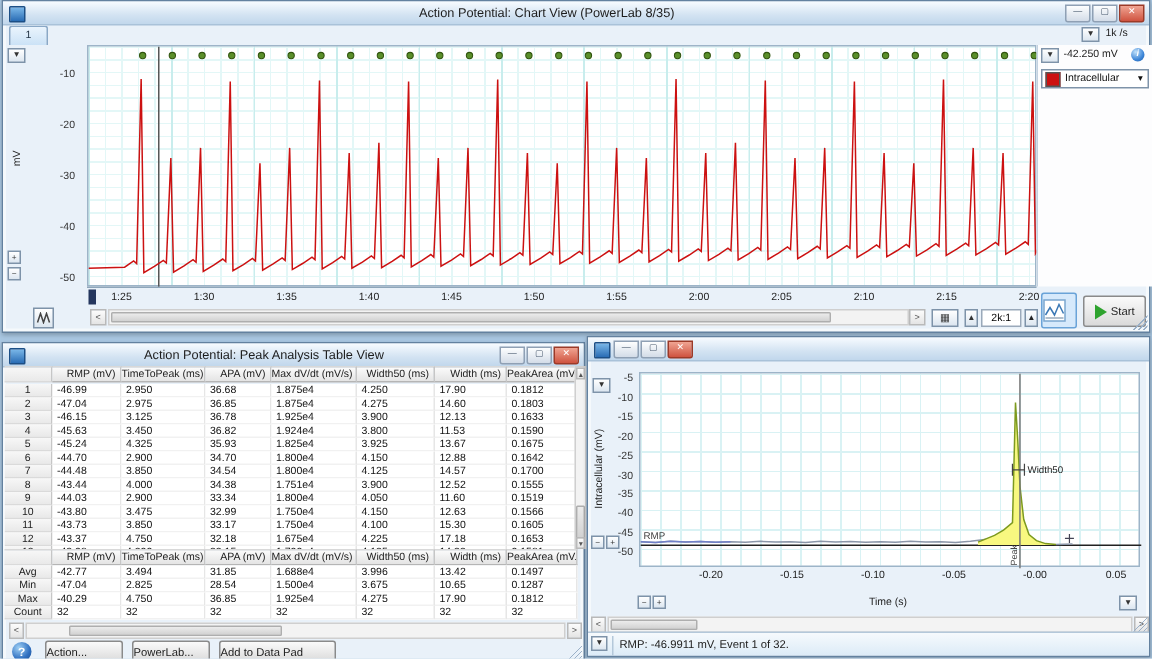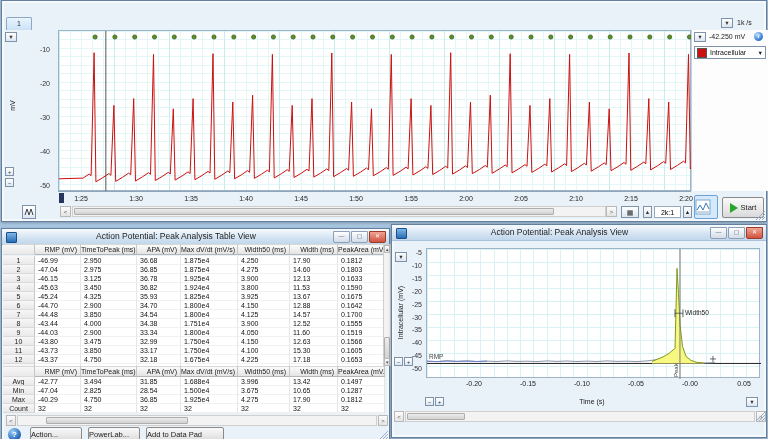--- a/index.html
+++ b/index.html
@@ -36,20 +36,29 @@
   .helpball{position:absolute;width:13px;height:13px;border-radius:50%;background:radial-gradient(circle at 35% 30%,#9fd0f5,#2f6fc0 60%,#1b4a8a);color:#fff;font-size:8px;font-weight:bold;text-align:center;line-height:13px;}
   .infoball{position:absolute;width:9px;height:9px;border-radius:50%;background:radial-gradient(circle at 35% 30%,#bfe0fa,#3d86d8 60%,#1d5aa5);color:#fff;font-size:6px;font-weight:bold;text-align:center;line-height:9px;font-style:italic;}
   .chansel{position:absolute;background:#fff;border:1px solid #7e93a9;display:flex;align-items:center;font-size:7px;color:#111;box-sizing:border-box;}
   .swatch{width:8px;height:8px;margin:0 3px 0 2px;border:1px solid #555;}
   .tab1{position:absolute;border:1px solid #8aa8c6;border-bottom:none;background:linear-gradient(#eaf4fd,#cbe2f6);border-radius:2px 2px 0 0;font-size:7px;text-align:center;color:#234;}
 </style>
 </head>
 <body>
 
 <div class="win" id="w-chart" style="left:1px;top:0;width:766px;height:222px;">
+  <div class="tbar">
+    <div class="ticon"></div>
+    <div class="ttl">Action Potential: Chart View (PowerLab 8/35)</div>
+    <div class="wbts">
+      <div class="wb">—</div>
+      <div class="wb">▢</div>
+      <div class="wb close">✕</div>
+    </div>
+  </div>
 
   <div class="tab1" style="left:4px;top:16px;width:24px;height:12px;line-height:12px;">1</div>
   <div class="sq" style="left:719px;top:17px;width:12px;height:10px;">▼</div>
   <div class="lbl" style="left:735px;top:18px;">1k /s</div>
 
   <div class="sq" style="left:3px;top:31px;width:12px;height:10px;">▼</div>
   <div class="vlabel" style="left:-5px;top:101px;width:30px;">mV</div>
   <div id="cv-yticks" style="position:absolute;left:0;top:0;width:56px;height:222px;">
       <div class="lbl" style="left: 0px; top: 45px; width: 48px; text-align: right; color: rgb(51, 51, 51);">-10</div>
       <div class="lbl" style="left: 0px; top: 79px; width: 48px; text-align: right; color: rgb(51, 51, 51);">-20</div>
@@ -345,21 +354,20 @@
   <div class="helpball" style="left:6px;top:199px;">?</div>
   <div class="btn" style="left:28px;top:198px;width:52px;height:15px;line-height:14px;">Action...</div>
   <div class="btn" style="left:86px;top:198px;width:52px;height:15px;line-height:14px;">PowerLab...</div>
   <div class="btn" style="left:144px;top:198px;width:78px;height:15px;line-height:14px;">Add to Data Pad</div>
   <div class="grip"></div>
 </div>
 
 <div class="win" id="w-peak" style="left:391px;top:224px;width:376px;height:214px;">
   <div class="tbar">
     <div class="ticon"></div>
-    <div class="ttl">Action Potential: Peak Analysis View</div>
     <div class="wbts">
       <div class="wb">—</div>
       <div class="wb">▢</div>
       <div class="wb close">✕</div>
     </div>
   </div>
 
   <div class="sq" style="left:3px;top:27px;width:12px;height:10px;">▼</div>
   <div class="vlabel" style="left:-32px;top:84px;width:80px;">Intracellular (mV)</div>
   <div id="pv-yticks" style="position:absolute;left:0;top:0;width:32px;height:160px;">
@@ -406,14 +414,19 @@
   <div class="sq" style="left:43px;top:172px;width:9px;height:9px;">+</div>
   <div class="lbl" style="left:155px;top:173px;width:90px;text-align:center;">Time (s)</div>
   <div class="sq" style="left:354px;top:172px;width:12px;height:10px;">▼</div>
 
   <div class="sarrow" style="left:2px;top:186px;width:10px;height:11px;">&lt;</div>
   <div class="track" style="left:13px;top:186px;width:350px;height:11px;">
     <div class="thumb" style="left:1px;top:1px;width:58px;height:7px;"></div>
   </div>
   <div class="sarrow" style="left:364px;top:186px;width:10px;height:11px;">&gt;</div>
 
+  <div style="position:absolute;left:0;bottom:0;width:374px;height:15px;background:linear-gradient(#f6fafd,#dcebf7);border-top:1px solid #b4c8da;">
+    <div class="sq" style="left:2px;top:2px;width:11px;height:10px;">▼</div>
+    <div style="position:absolute;left:16px;top:2px;bottom:0;width:1px;background:#b4c8da;"></div>
+    <div class="lbl" style="left:21px;top:3px;font-size:7.5px;">RMP: -46.9911 mV, Event 1 of 32.</div>
+  </div>
   <div class="grip" style="bottom:16px;"></div>
 </div>
 
 </body></html>

